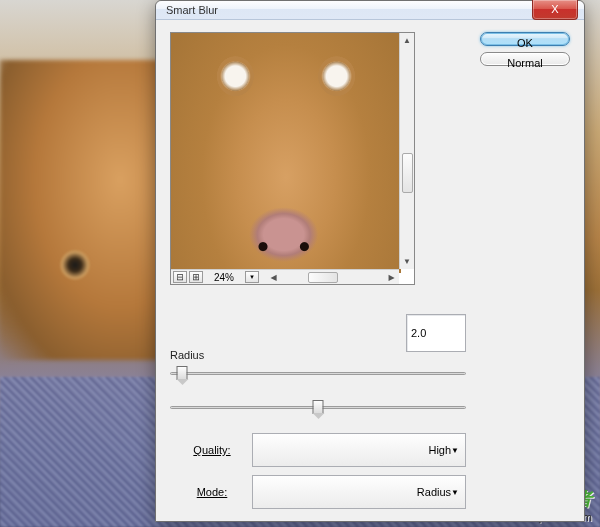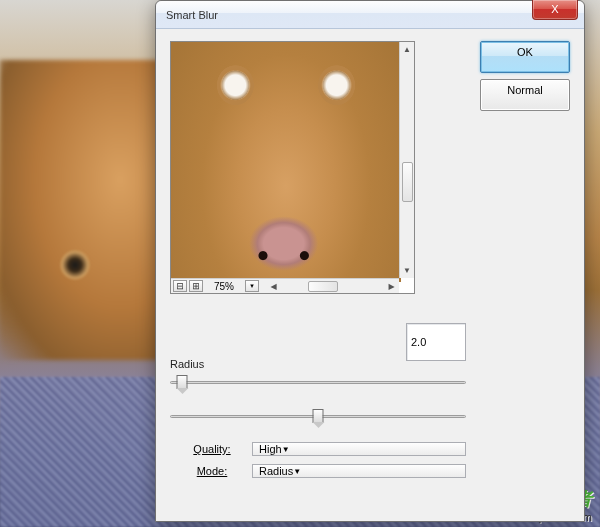--- a/index.html
+++ b/index.html
@@ -163,33 +163,33 @@
     transform:translateX(-50%);
   }
   .handle::after{
     content:"";position:absolute;left:-1px;bottom:-6px;
     border-left:6px solid transparent;border-right:6px solid transparent;
     border-top:6px solid #c8c8c8;
   }
   .selectrow { display:flex; align-items:center; margin-top:8px; padding-left:16px;}
   .selectrow label { width:52px; text-align:center; margin-right:14px;text-decoration:underline;}
   .select {
-    flex:1; height:14px;
+    flex:1; height:34px;
     border:1px solid #abadb3;
     background:linear-gradient(180deg,#fefefe,#ececec);
-    display:flex; align-items:center; justify-content:flex-start;
+    display:flex; align-items:center; justify-content:flex-end;
     padding:0 6px;
   }
   .select .chev { font-size:8px; }
 
   .rightcol { width:90px; display:flex; flex-direction:column; gap:6px; }
   .btn {
-    height:32px; border:1px solid #8a8a8a;
+    height:14px; border:1px solid #8a8a8a;
     background:linear-gradient(180deg,#fdfdfd,#e8e8e8);
-    border-radius:2px;
+    border-radius:9px;
     text-align:center; line-height:20px;
     box-shadow:inset 0 0 0 1px #fff;
   }
   .btn.primary {
     border:1px solid #3c7fb1;
     background:linear-gradient(180deg,#eaf6fd 0%,#cfe9f8 45%,#b4ddf5 46%,#ade1fb 100%);
     box-shadow:0 0 0 1px #7cc0e6 inset, 0 0 3px #7cc0e6;
   }
 </style>
 </head>
@@ -220,21 +220,21 @@
 
         <div class="vscroll">
           <div class="uparr">▲</div>
           <div class="thumb"></div>
           <div class="dnarr">▼</div>
         </div>
 
         <div class="zoomrow">
           <div class="zoombtn">⊟</div>
           <div class="zoombtn">⊞</div>
-          <div class="zoomval">75%</div>
+          <div class="zoomval">24%</div>
           <div class="zoomdd">▾</div>
         </div>
 
         <div class="hscroll">
           <div class="larr">◀</div>
           <div class="thumb"></div>
           <div class="rarr">▶</div>
         </div>
       </div>
 

